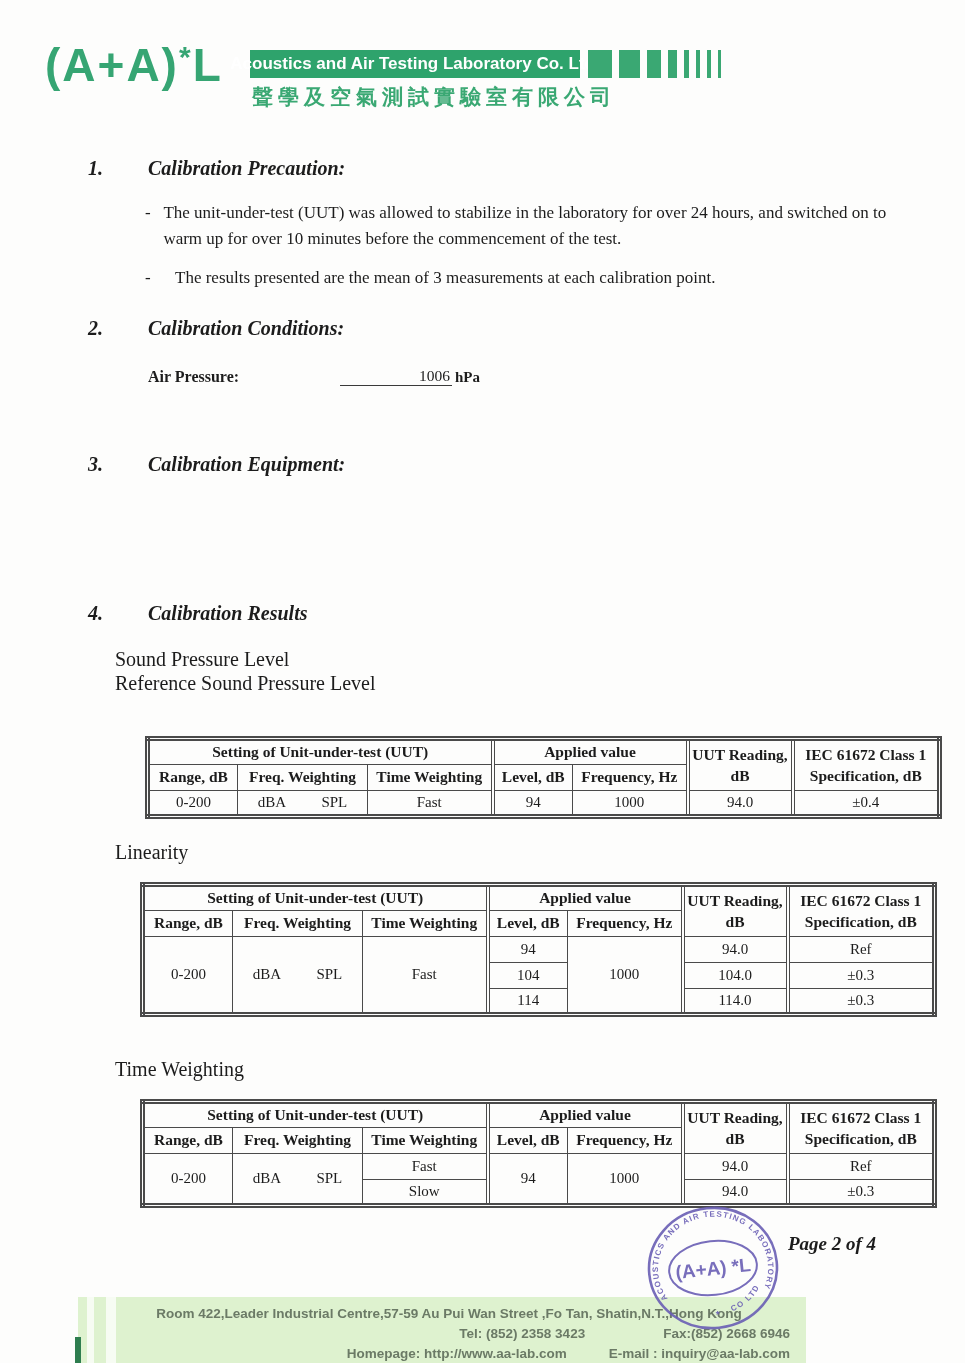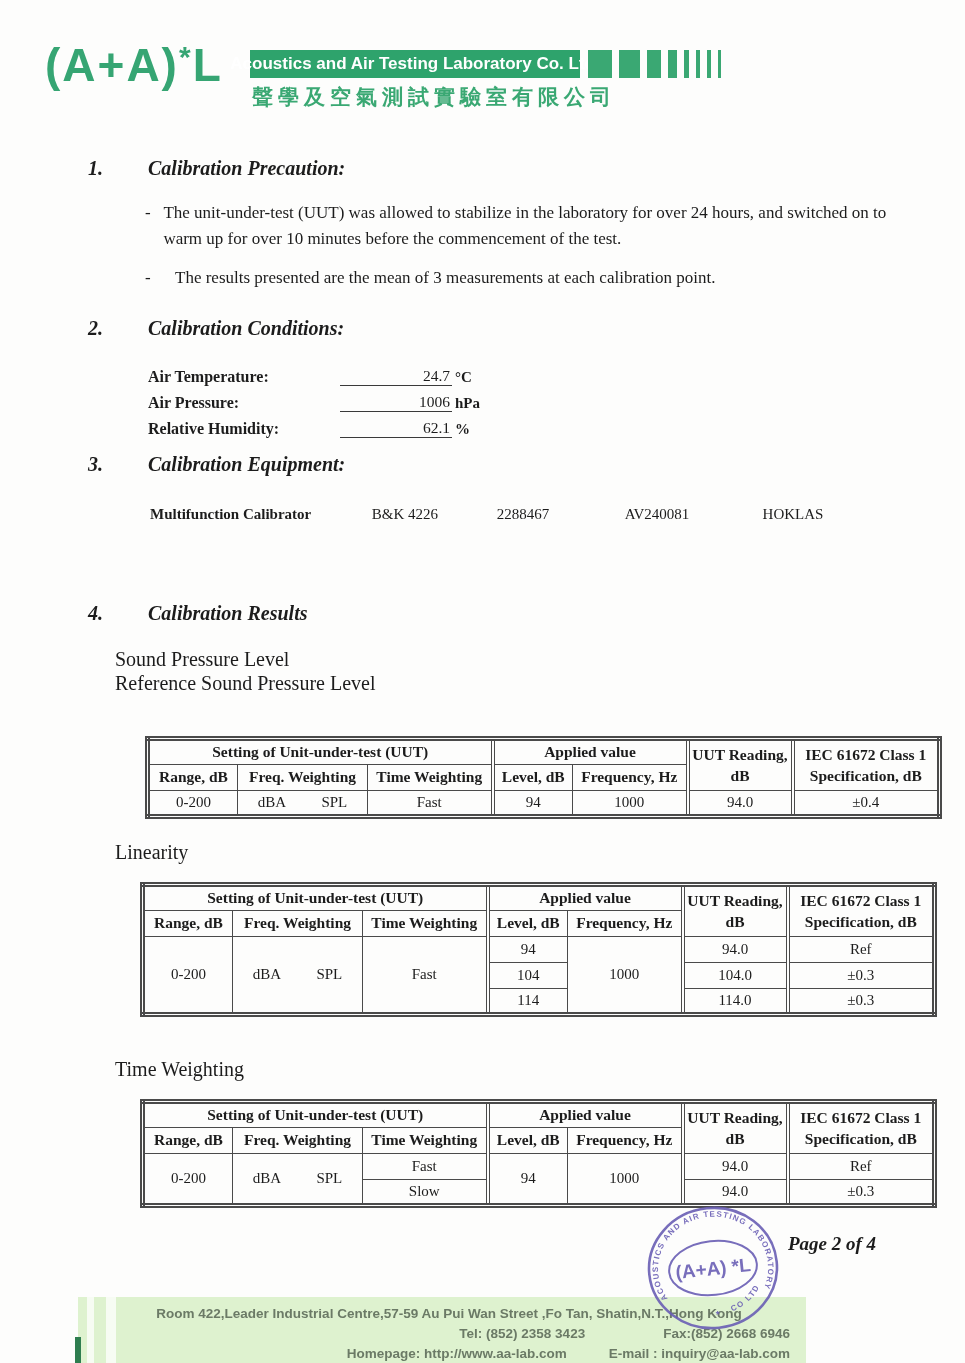--- a/index.html
+++ b/index.html
@@ -124,57 +124,40 @@
     <span>The results presented are the mean of 3 measurements at each calibration point.</span>
   </div>
 
   <div class="abs sec" style="left:88px; top:317px;">
     <span class="num">2.</span>
     <span>Calibration Conditions:</span>
   </div>
 
   <div class="abs" style="left:148px; top:360px;">
     <div class="cond-row">
-      <span class="cond-label">Air Temperature:</span>
-      <span class="cond-line">24.7</span>
-      <span class="cond-unit">°C</span>
-    </div>
-    <div class="cond-row">
       <span class="cond-label">Air Pressure:</span>
       <span class="cond-line">1006</span>
       <span class="cond-unit">hPa</span>
-    </div>
-    <div class="cond-row">
-      <span class="cond-label">Relative Humidity:</span>
-      <span class="cond-line">62.1</span>
-      <span class="cond-unit">%</span>
     </div>
   </div>
 
   <div class="abs sec" style="left:88px; top:453px;">
     <span class="num">3.</span>
     <span>Calibration Equipment:</span>
   </div>
 
   <table class="abs etable" style="left:148px; top:495px;">
     <colgroup>
       <col style="width:198px">
         <col style="width:118px">
         <col style="width:118px">
         <col style="width:150px">
         <col style="width:122px">
     </colgroup>
     <tbody>
-    <tr style="height:38px;">
-      <td class="rowlab">Multifunction Calibrator</td>
-      <td>B&amp;K 4226</td>
-      <td>2288467</td>
-      <td>AV240081</td>
-      <td>HOKLAS</td>
-    </tr>
   </tbody>
     </table>
 
   <div class="abs sec" style="left:88px; top:602px;">
     <span class="num">4.</span>
     <span>Calibration Results</span>
   </div>
 
   <div class="abs sub-label" style="left:115px; top:648px;">Sound Pressure Level</div>
   <div class="abs sub-label" style="left:115px; top:672px;">Reference Sound Pressure Level</div>

